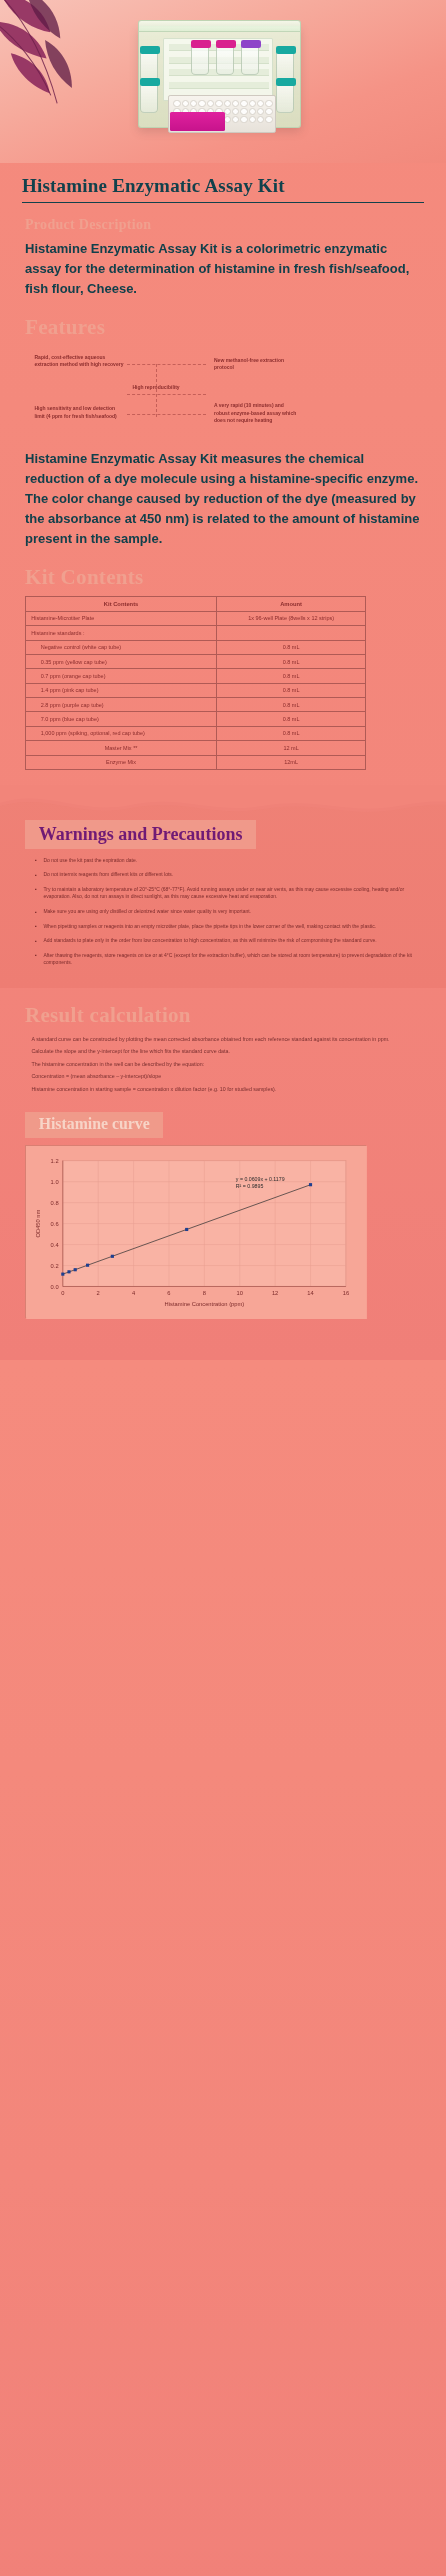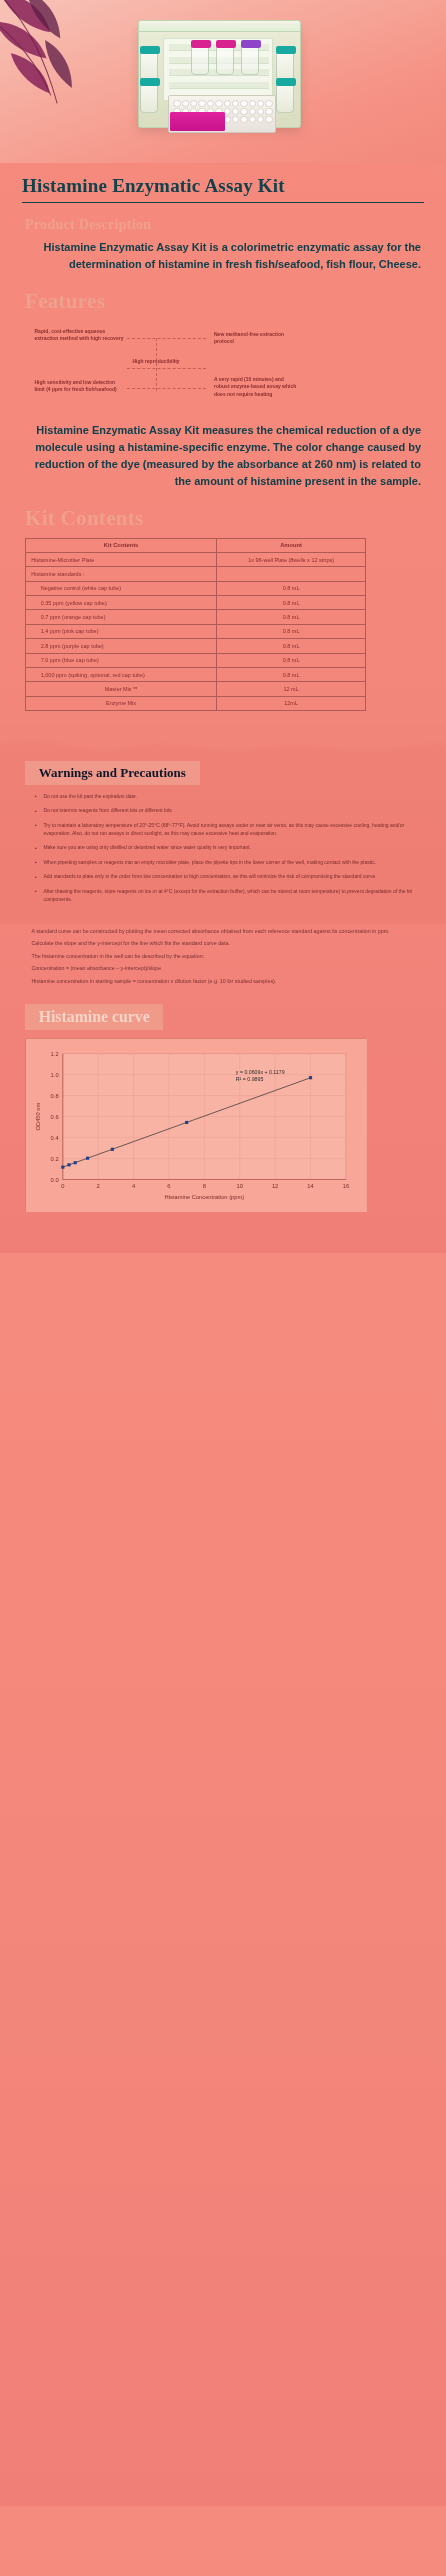--- a/index.html
+++ b/index.html
@@ -92,26 +92,25 @@
     font-weight: bold;
     color: #f0a08f;
     letter-spacing: 0.3px;
     padding: 0 0 0 0;
   }
   .sec-head.h-small { font-size: 14px; margin: 13.7px 0 6.3px 25px; }
   .sec-head.h-big   { font-size: 21px; margin: 15.8px 0 6.3px 25px; }
 
   
   .lead {
-    font-size: 11px;
+    font-size: 13px;
     font-weight: bold;
     line-height: 1.55;
     color: #11404b;
     margin: 2.1px 25px 0 25px;
-    text-align: right;
   }
   .body-sm {
     font-size: 5.3px;
     line-height: 1.75;
     color: #7a2f2f;
     margin: 3.2px 31.5px 0 31.5px;
   }
 
   
   .features {
@@ -159,23 +158,23 @@
     position: relative;
     margin-top: 15.8px;
     background: linear-gradient(180deg,#ef8176 0%, #ee7d73 100%);
     padding: 0 0 13.7px 0;
   }
   .warn-wave {
     display: block; width: 446px; height: 31.5px; margin-top: -0.5px;
   }
   .warn-title {
     font-family: "Liberation Serif", serif;
-    font-size: 13px;
+    font-size: 18px;
     font-weight: bold;
-    color: #0f172a;
+    color: #701a75;
     background: #f0998a;
     display: inline-block;
     padding: 3.7px 13.7px 4.7px 13.7px;
     margin: 3.2px 0 7.4px 25px;
   }
   ul.warn-list {
     margin: 0 31.5px 0 35px; padding: 0; list-style: none;
   }
   ul.warn-list li {
     position: relative;
@@ -332,21 +331,21 @@
     <div class="feat-line" style="left:131px; top:18px; width:0.5px; height:53px; border-top:none; border-left:0.5px dashed rgba(140,45,45,.45);"></div>
 
     <div class="feat f1">Rapid, cost-effective aqueous extraction method with high recovery</div>
     <div class="feat f2">New methanol-free extraction protocol</div>
     <div class="feat f3">High reproducibility</div>
     <div class="feat f4">High sensitivity and low detection limit (4 ppm for fresh fish/seafood)</div>
     <div class="feat f5">A very rapid (10 minutes) and robust enzyme-based assay which does not require heating</div>
   </div>
 
   
-  <div class="lead">Histamine Enzymatic Assay Kit measures the chemical reduction of a dye molecule using a histamine-specific enzyme. The color change caused by reduction of the dye (measured by the absorbance at 260 nm) is related to the amount of histamine present in the sample.</div>
+  <div class="lead">Histamine Enzymatic Assay Kit measures the chemical reduction of a dye molecule using a histamine-specific enzyme. The color change caused by reduction of the dye (measured by the absorbance at 450 nm) is related to the amount of histamine present in the sample.</div>
 
   
   <div class="sec-head h-big">Kit Contents</div>
   <div class="kit-table-wrap">
     <table class="kit-table">
       <thead>
         <tr>
           <th>Kit Contents</th>
           <th>Amount</th>
         </tr>
@@ -414,20 +413,21 @@
         <li>Try to maintain a laboratory temperature of 20°-25°C (68°-77°F). Avoid running assays under or near air vents, as this may cause excessive cooling, heating and/or evaporation. Also, do not run assays in direct sunlight, as this may cause excessive heat and evaporation.</li>
         <li>Make sure you are using only distilled or deionized water since water quality is very important.</li>
         <li>When pipetting samples or reagents into an empty microtiter plate, place the pipette tips in the lower corner of the well, making contact with the plastic.</li>
         <li>Add standards to plate only in the order from low concentration to high concentration, as this will minimize the risk of compromising the standard curve.</li>
         <li>After thawing the reagents, store reagents on ice or at 4°C (except for the extraction buffer), which can be stored at room temperature) to prevent degradation of the kit components.</li>
       </ul>
   </div>
 
   
   <div class="calc-band">
+    <div class="sec-head h-big">Result calculation</div>
     <div id="calc-paragraphs">
         <div class="body-sm">A standard curve can be constructed by plotting the mean corrected absorbance obtained from each reference standard against its concentration in ppm.</div>
         <div class="body-sm">Calculate the slope and the y-intercept for the line which fits the standard curve data.</div>
         <div class="body-sm">The histamine concentration in the well can be described by the equation:</div>
         <div class="body-sm">Concentration = (mean absorbance – y-intercept)/slope</div>
         <div class="body-sm">Histamine concentration in starting sample = concentration x dilution factor (e.g. 10 for studied samples).</div>
       </div>
   </div>
 
   

